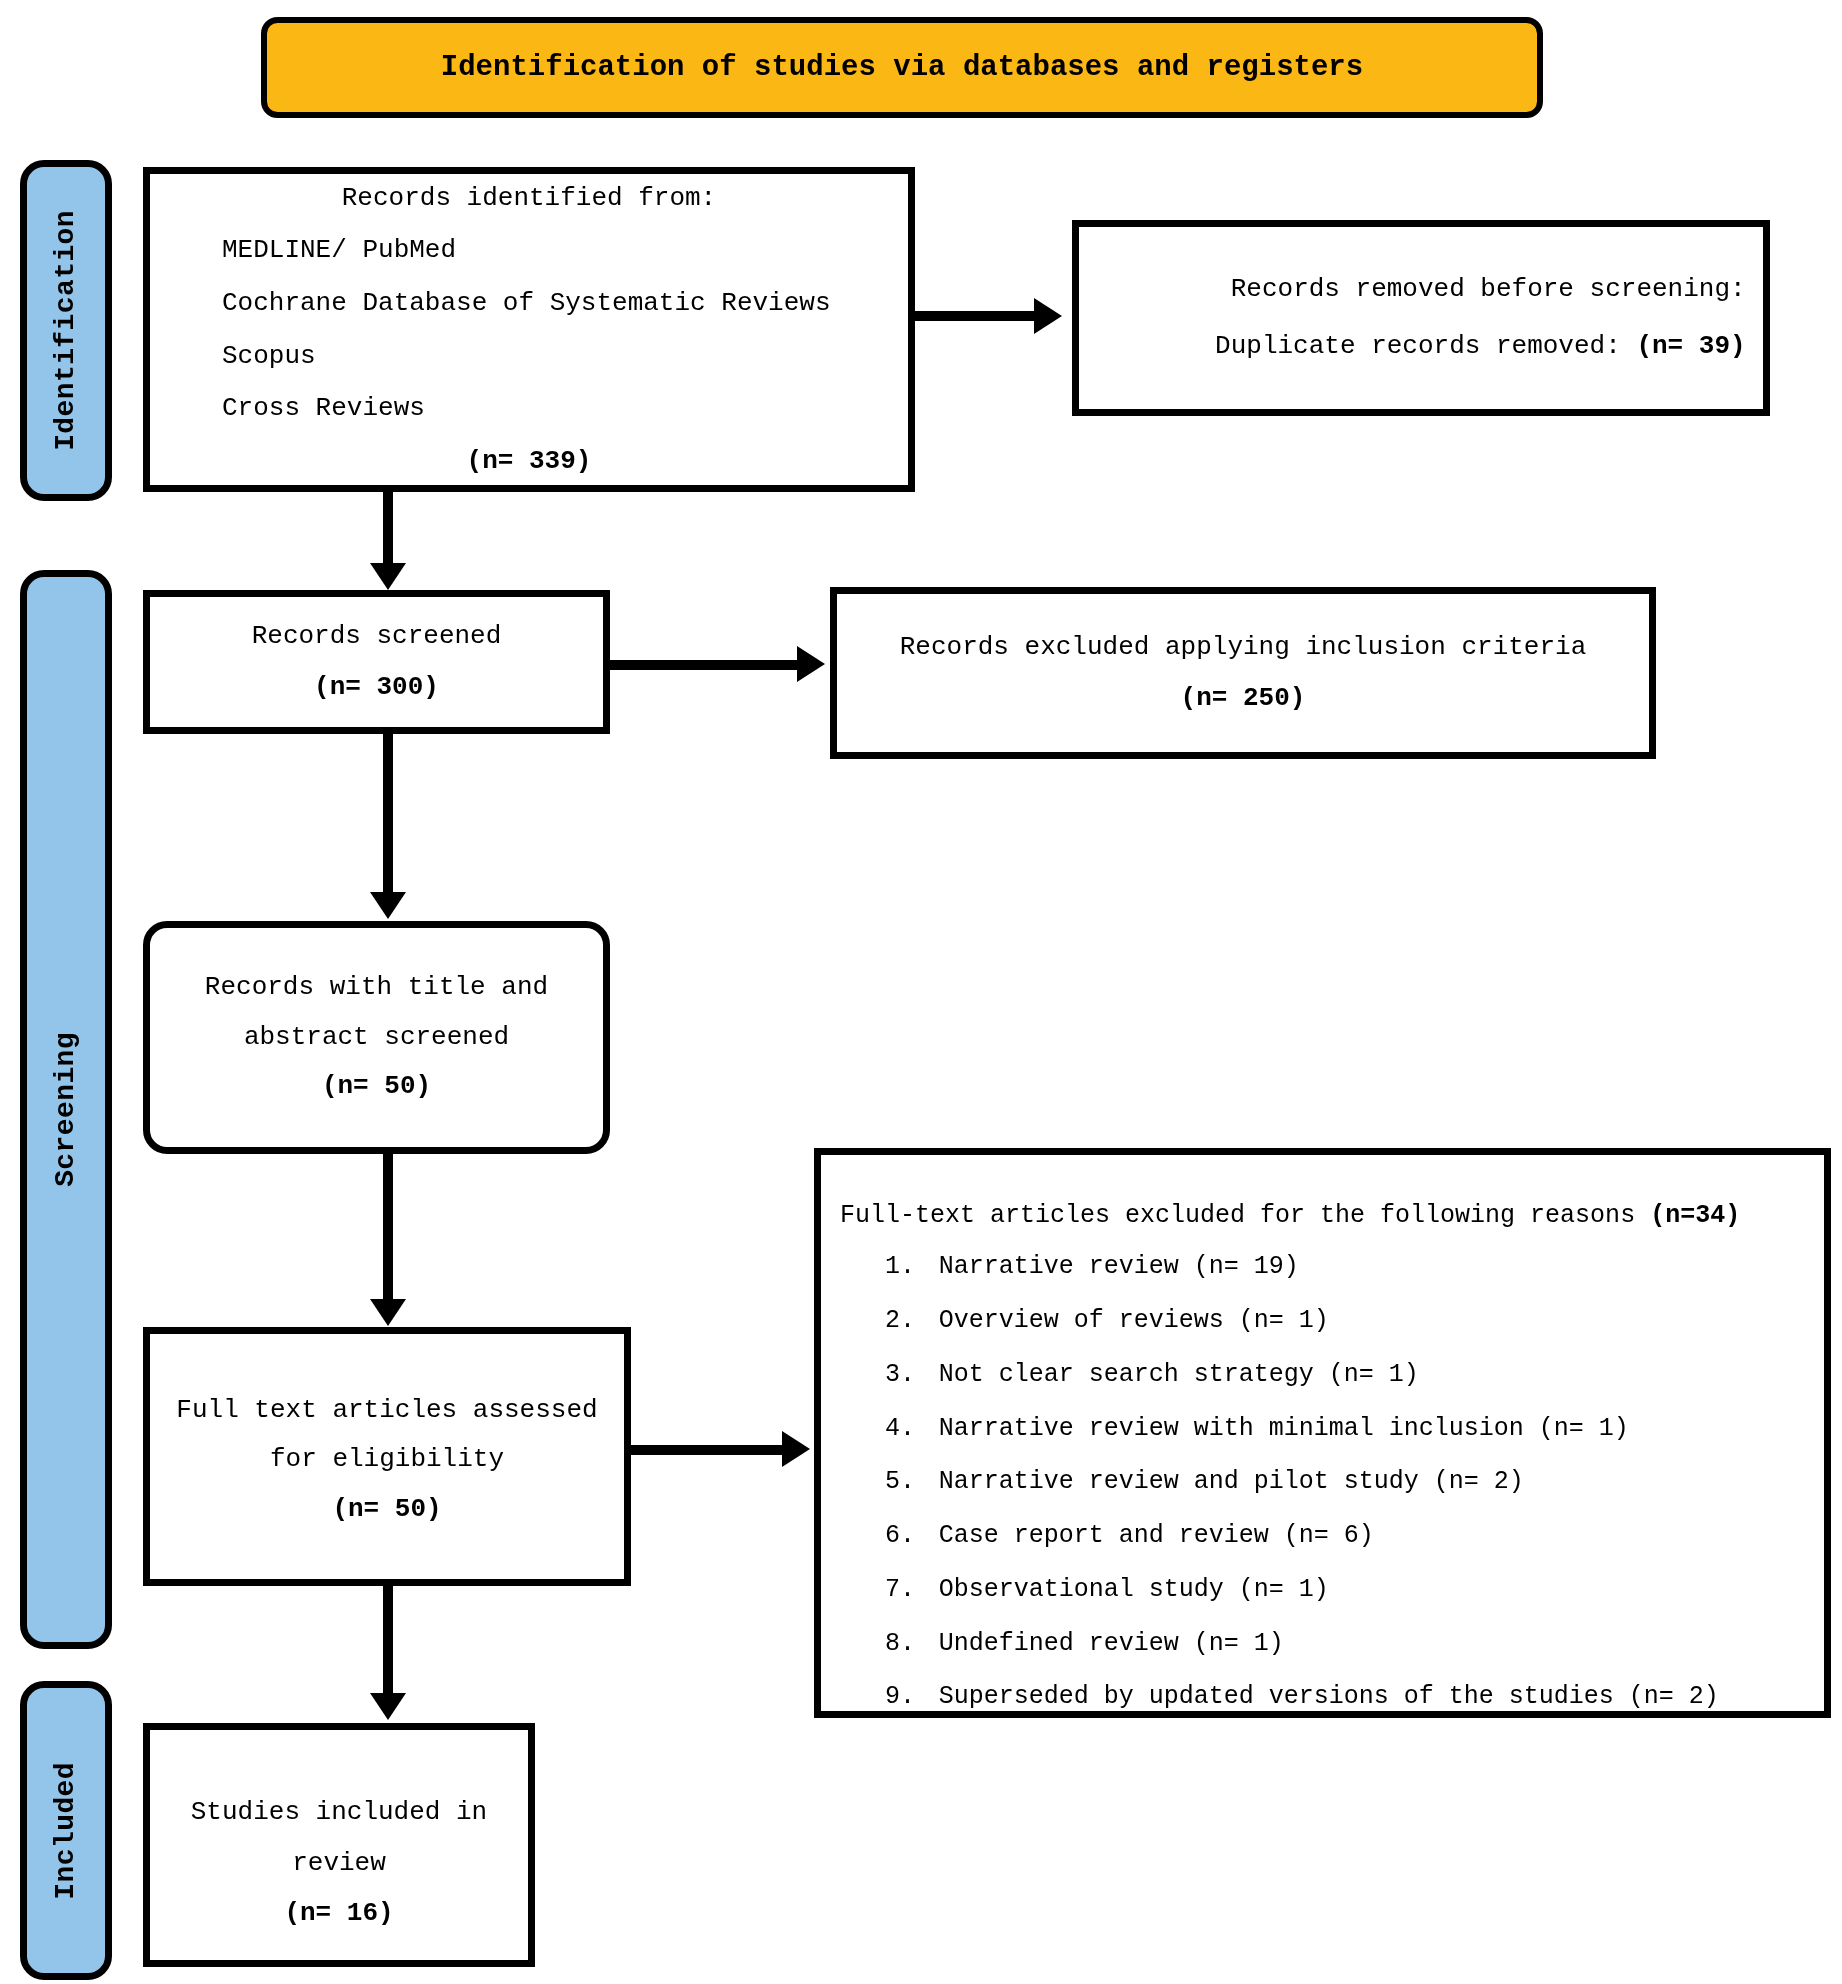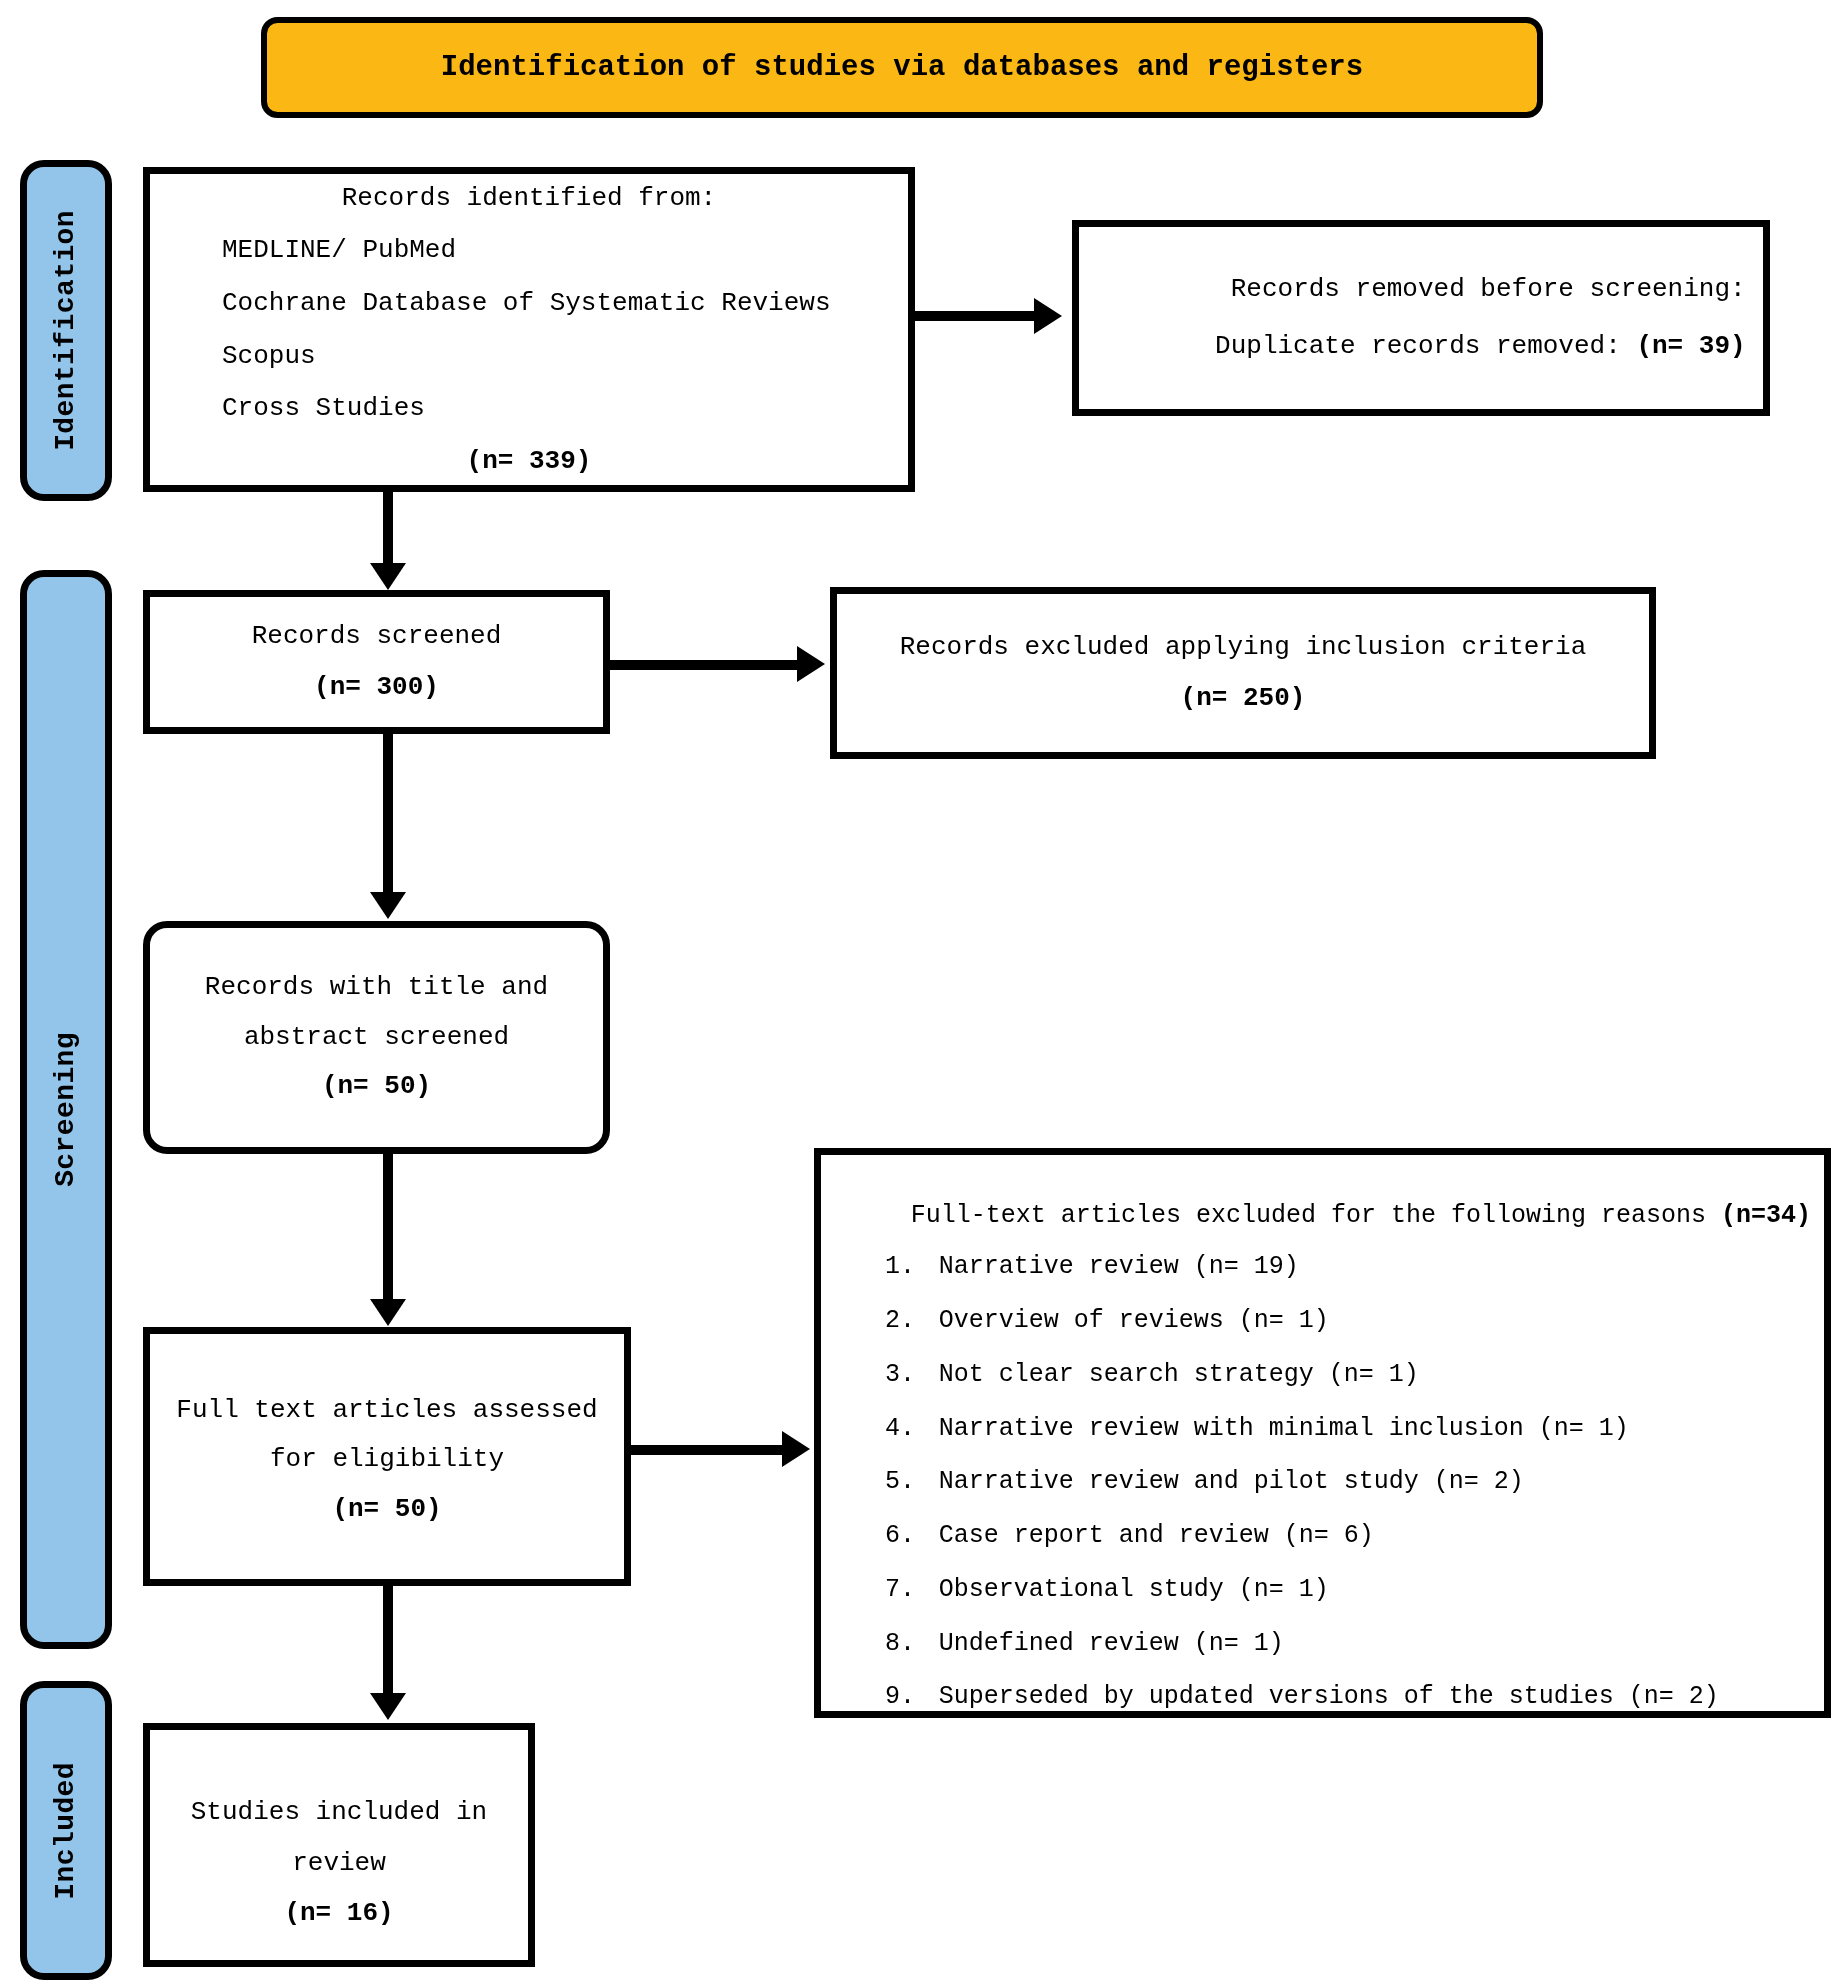--- a/index.html
+++ b/index.html
@@ -59,21 +59,21 @@
   .center { text-align: center; }
   .box-a { left: 143px; top: 167px; width: 772px; height: 325px; line-height: 2.02; }
   .box-a .src { text-align: left; padding-left: 72px; }
   .box-b { left: 1072px; top: 220px; width: 698px; height: 196px; line-height: 2.2; }
   .box-b div { text-align: right; padding-left: 39px; padding-right: 17.4px; }
   .box-c { left: 143px; top: 590px; width: 467px; height: 144px; line-height: 1.95; justify-content: center; }
   .box-d { left: 830px; top: 587px; width: 826px; height: 172px; line-height: 1.95; }
   .box-e { left: 143px; top: 921px; width: 467px; height: 233px; line-height: 1.9; border-radius: 24px; }
   .box-f { left: 143px; top: 1327px; width: 488px; height: 259px; line-height: 1.9; justify-content: flex-start; padding-top: 52px; }
   .box-g { left: 814px; top: 1148px; width: 1017px; height: 570px; font-size: 25px; justify-content: flex-start; padding-top: 43px; }
-  .box-g .g-header { padding-left: 35px; padding-right: 13px; text-align: right; line-height: 1.4; }
+  .box-g .g-header { padding-left: 19px; padding-right: 13px; text-align: left; line-height: 1.4; }
   .box-g ol { margin: 17.4px 0 0 0; padding-left: 109px; text-align: left; }
   .box-g li { line-height: 1.35; margin-bottom: 20px; padding-left: 8.7px; }
   .box-h { left: 143px; top: 1723px; width: 392px; height: 244px; line-height: 1.95; justify-content: flex-start; padding-top: 57px; }
   
   .shaft { position: absolute; background: #000; }
   .head { position: absolute; width: 0; height: 0; }
   .head-right { border-top: 18px solid transparent; border-bottom: 18px solid transparent; border-left: 28px solid #000; }
   .head-down { border-left: 18px solid transparent; border-right: 18px solid transparent; border-top: 27px solid #000; }
   b { font-weight: bold; }
 </style>
@@ -95,21 +95,21 @@
   <div class="stage stage-included">
     <span>Included</span>
   </div>
 
   <div class="box box-a">
     <div class="center">Records identified from:</div>
     <div>
         <div class="src">MEDLINE/ PubMed</div>
         <div class="src">Cochrane Database of Systematic Reviews</div>
         <div class="src">Scopus</div>
-        <div class="src">Cross Studies</div>
+        <div class="src">Cross Reviews</div>
       </div>
     <div class="center"><b>(n= 339)</b></div>
   </div>
 
   <div class="box box-b">
     <div>Records removed before screening:</div>
     <div><span>Duplicate records removed: </span><b>(n= 39)</b></div>
   </div>
 
   <div class="box box-c center">

